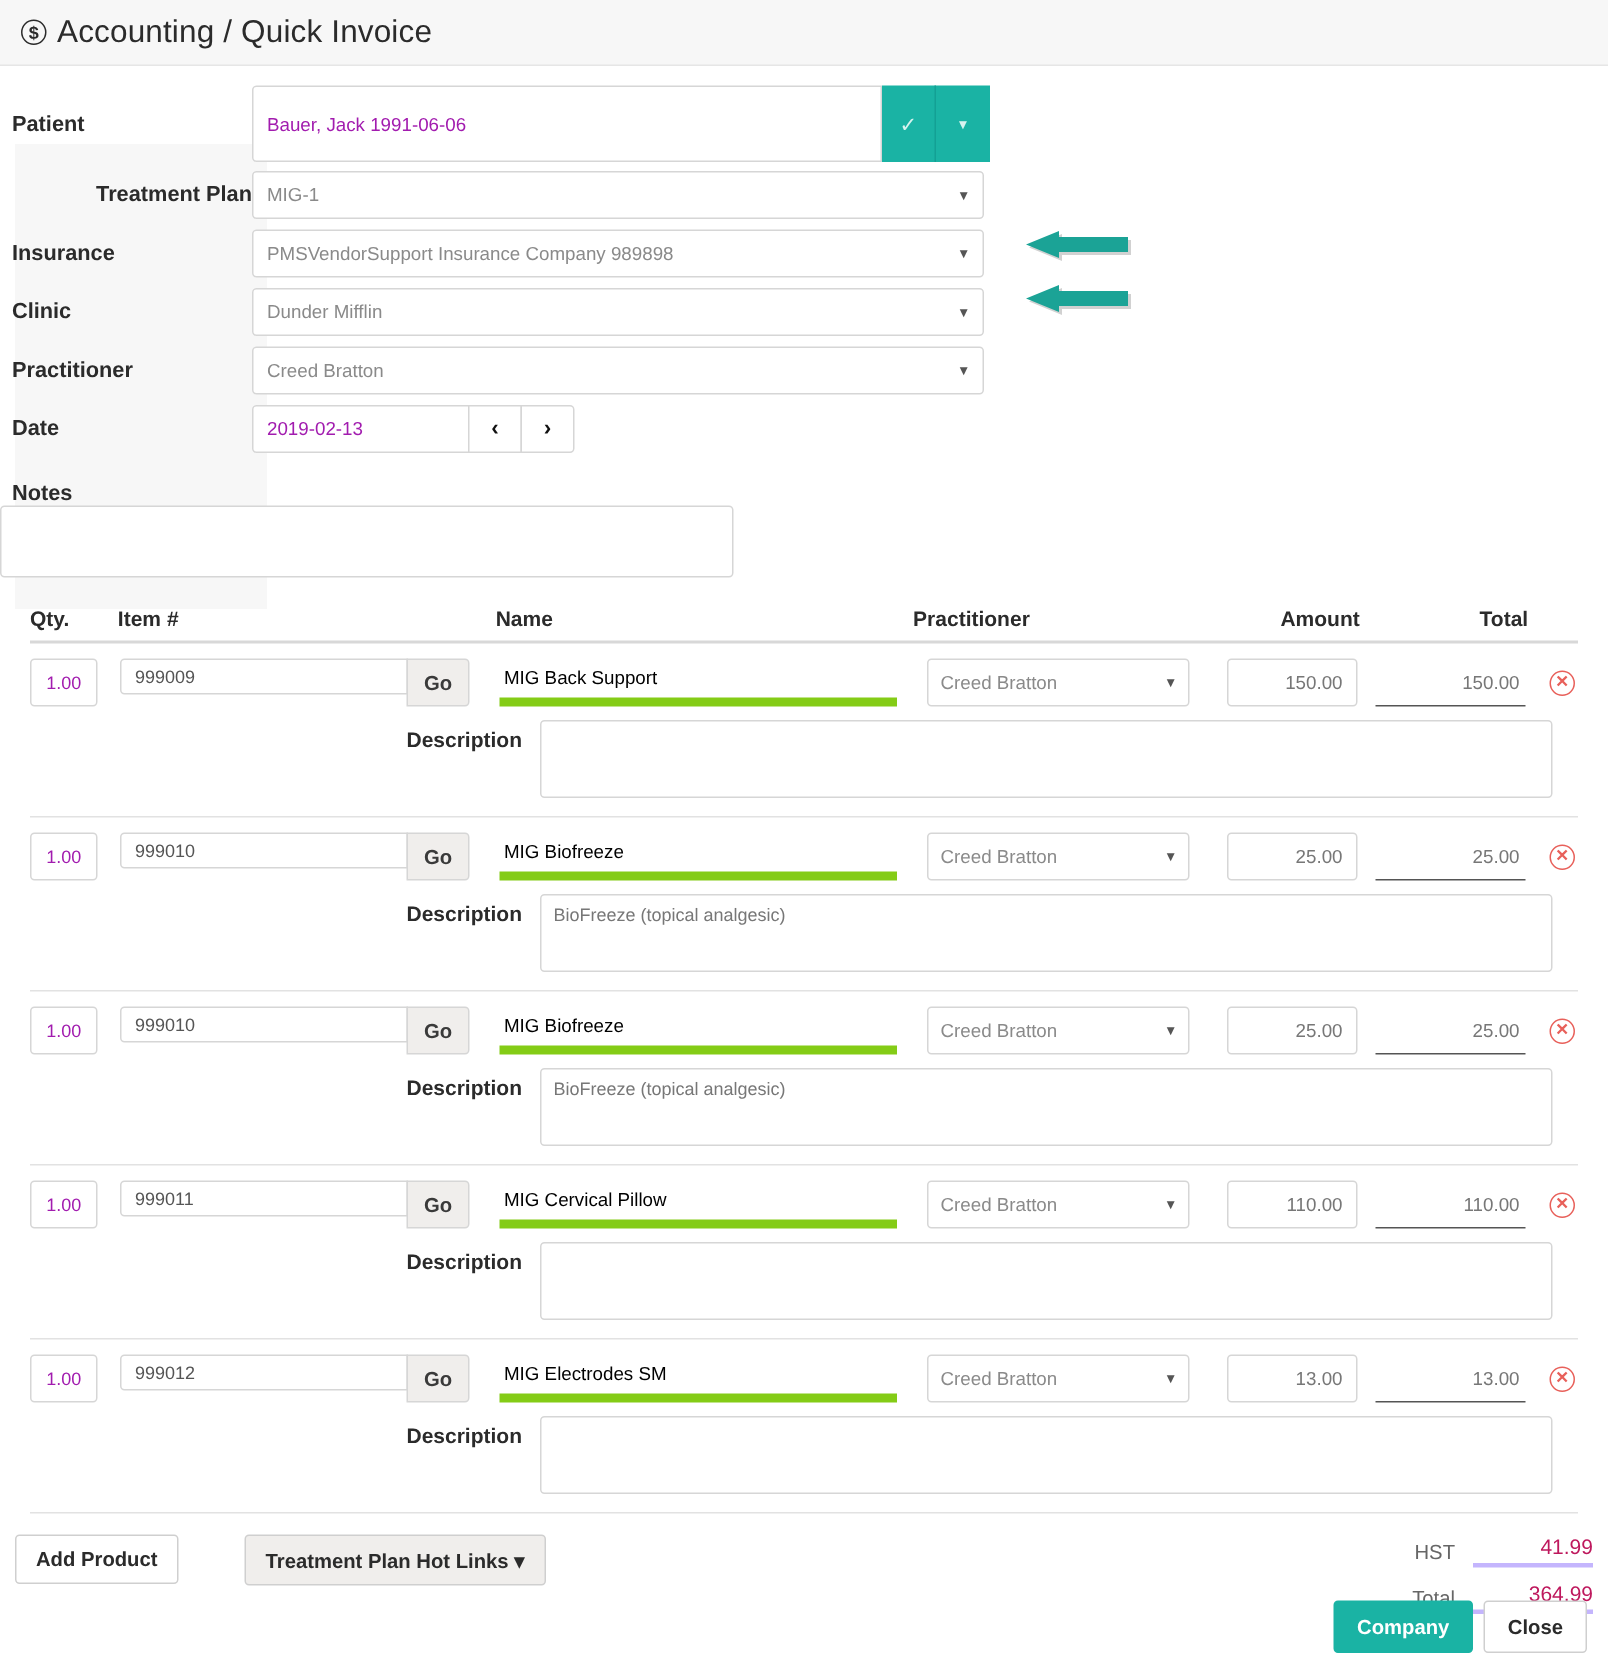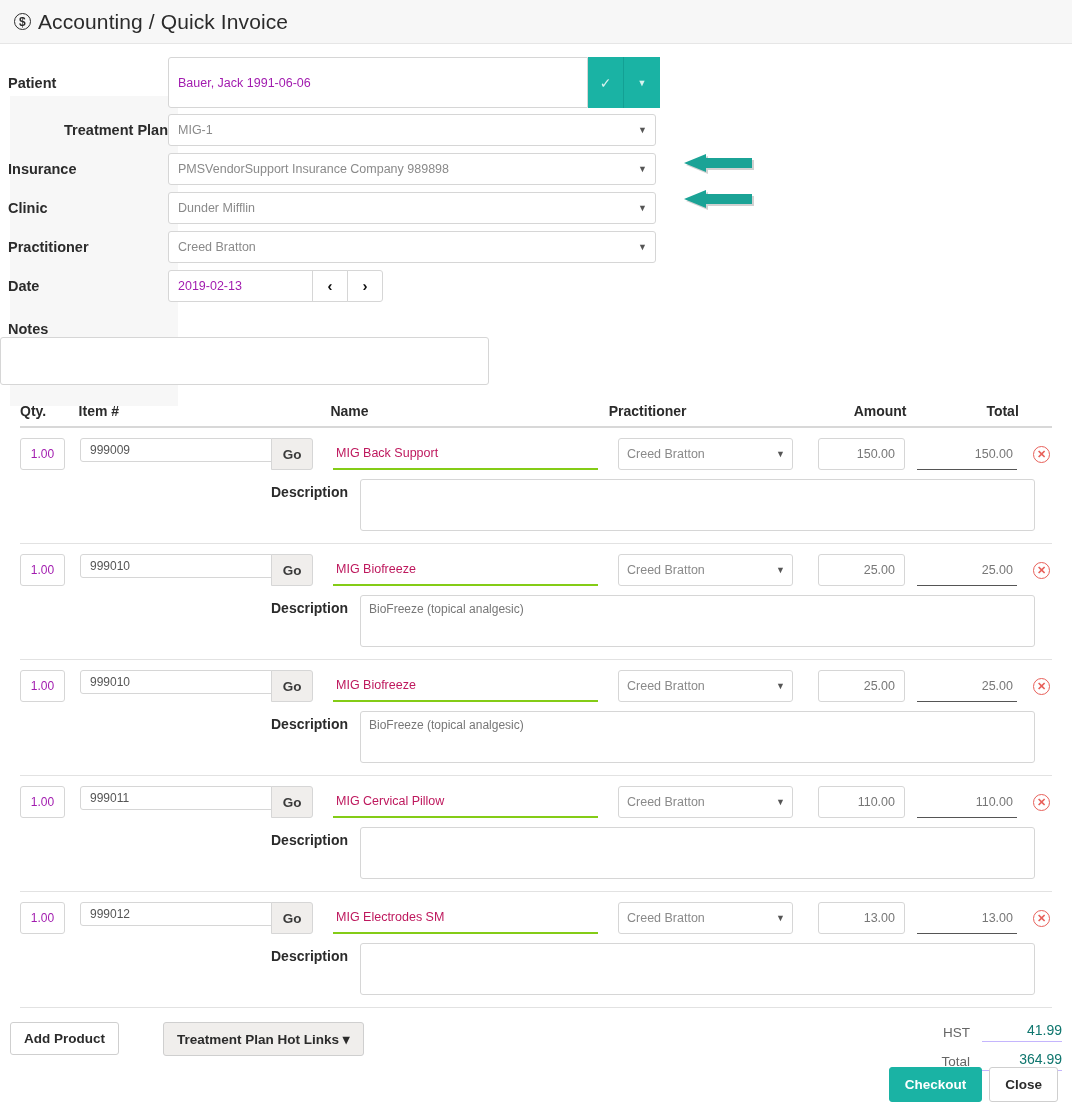--- a/index.html
+++ b/index.html
@@ -114,22 +114,22 @@
   .itemno-wrap{ display:flex; align-items:stretch; margin-left:15px; width:233px;}
   .itemno-inp{ flex:1; height:24px; border-radius:3px 0 0 3px; font-size:12px; color:#555;}
   .go-btn{
     width:42px;height:32px;background:#f0eeec;border:1px solid #d6d6d6;
     margin-left:-1px;border-radius:0 3px 3px 0;
     display:inline-flex;align-items:center;justify-content:center;
     font-size:13.5px;font-weight:700;color:#3a3a3a;cursor:pointer;
   }
   .name-inp{
     width:265px; height:32px; margin-left:20px;
-    border:none; border-bottom:2px solid #84cc16; background:transparent;
-    font-size:12.5px; color:#be185d; padding:0 3px;
+    border:none; border-bottom:6px solid #84cc16; background:transparent;
+    font-size:12.5px; color:#000000; padding:0 3px;
     font-family:"Liberation Sans", sans-serif; outline:none;
   }
   .prac-sel{
     width:175px; height:32px; margin-left:20px; position:relative;
     border:1px solid #d6d6d6;border-radius:3px;background:#fff;
     display:flex;align-items:center;padding:0 8px;
     font-size:12.5px;color:#8a8a8a;
   }
   .prac-sel .caret{position:absolute;right:7px;top:50%;transform:translateY(-50%);font-size:9px;color:#555;}
   .amt-inp{
@@ -163,22 +163,22 @@
     border:1px solid #cfcfcf;border-radius:3px;background:#fff;
     font-size:13.5px;font-weight:700;color:#2b2b2b;
     padding:8px 13px;cursor:pointer;font-family:"Liberation Sans", sans-serif;
   }
   .btn-gray{ background:#f0eeec; }
   .hotlinks{ margin-left:44px; }
   .totals{ margin-left:auto; width:125px; }
   .tot-row{ display:flex; align-items:center; justify-content:flex-end; margin-bottom:3px;}
   .tot-lbl{ font-size:13.5px;color:#666; margin-right:12px; }
   .tot-val{
-    width:80px; text-align:right; font-size:14px; color:#0f766e;
-    border-bottom:1px solid #c4b5fd; padding-bottom:3px;
+    width:80px; text-align:right; font-size:14px; color:#be185d;
+    border-bottom:3px solid #c4b5fd; padding-bottom:3px;
   }
   .actions{
     position:absolute; right:14px; bottom:18px;
     display:flex; gap:7px;
   }
   .btn-primary{
     background:#1ab3a4;border:1px solid #1ab3a4;color:#fff;
     font-size:13.5px;font-weight:700;padding:9px 15px;border-radius:3px;cursor:pointer;
     font-family:"Liberation Sans", sans-serif;
   }
@@ -414,15 +414,15 @@
       <span class="tot-val">41.99</span>
     </div>
     <div class="tot-row" style="margin-top:9px;">
       <span class="tot-lbl">Total</span>
       <span class="tot-val">364.99</span>
     </div>
   </div>
 </div>
 
 <div class="actions">
-  <button class="btn-primary">Checkout</button>
+  <button class="btn-primary">Company</button>
   <button class="btn-close">Close</button>
 </div>
 
 </body></html>

